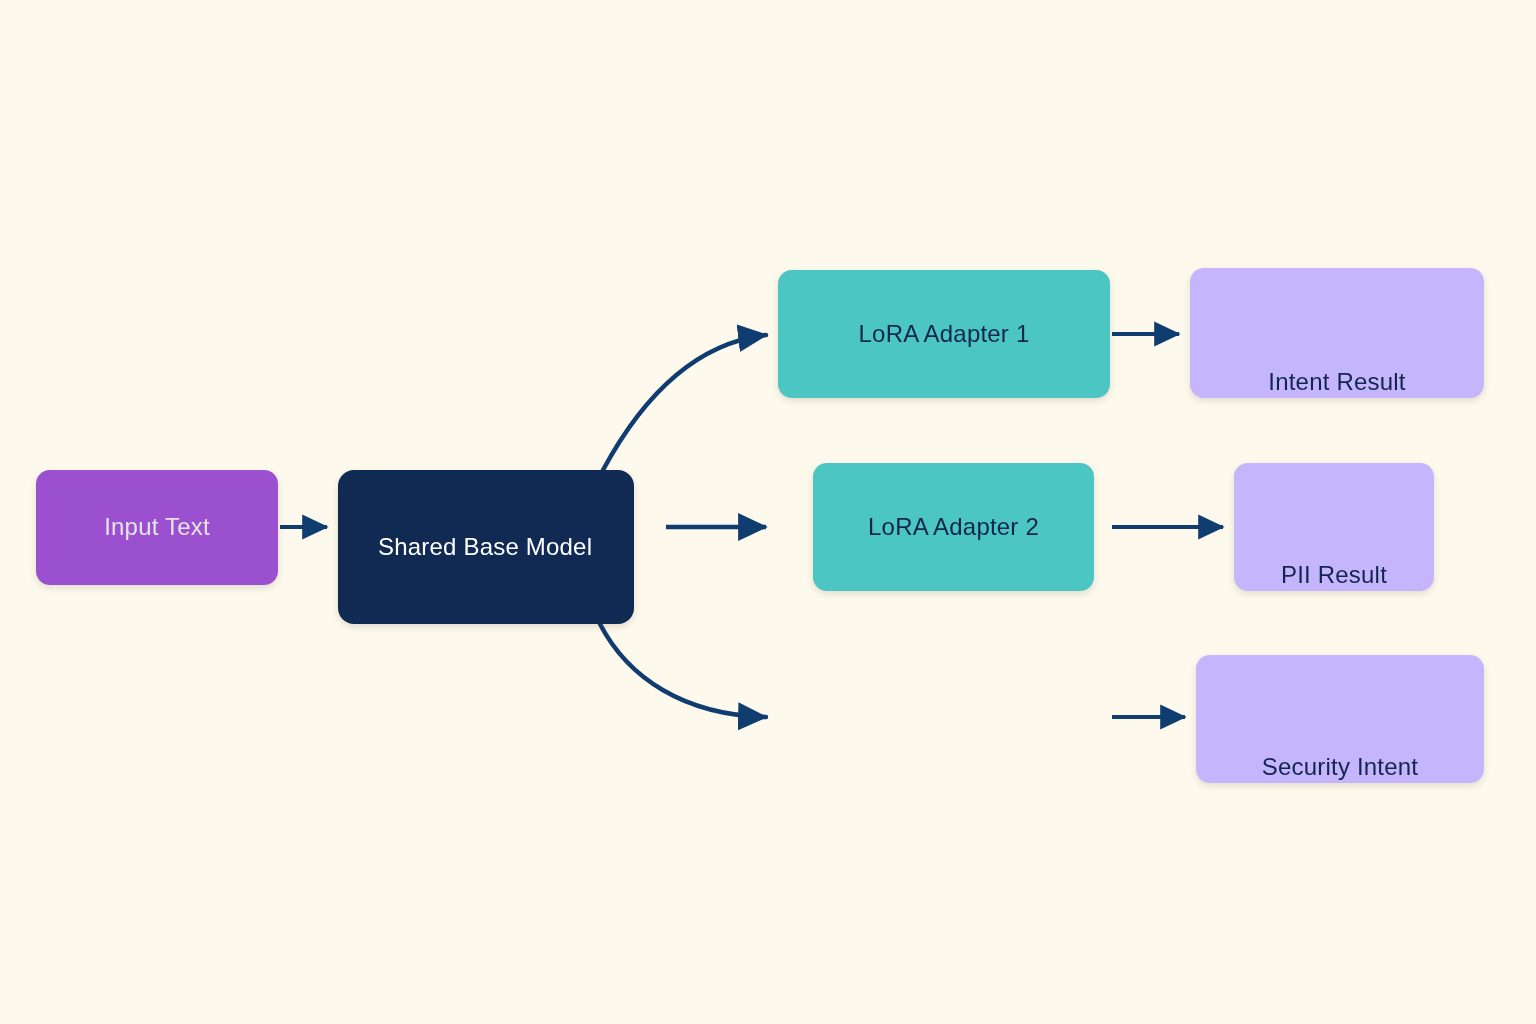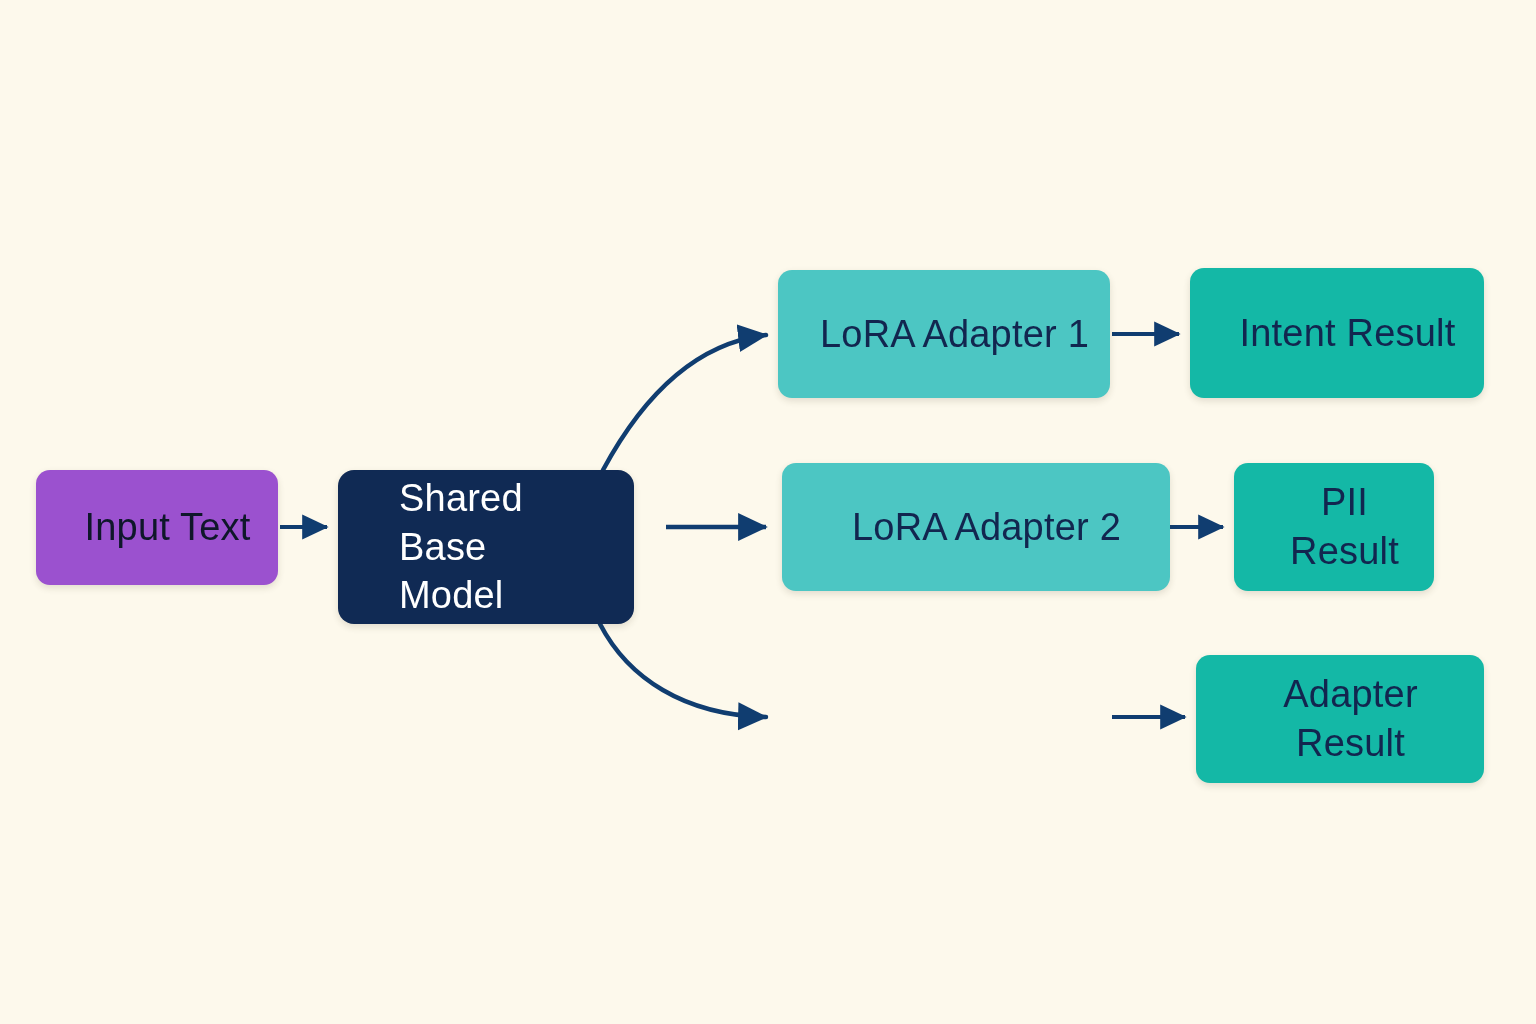--- a/index.html
+++ b/index.html
@@ -18,51 +18,51 @@
   .node {
     position: absolute;
     box-sizing: border-box;
     border-radius: 14px;
     display: flex;
     align-items: center;
     box-shadow: 0 3px 7px rgba(60, 50, 30, 0.14);
   }
   .node .label {
     width: 100%;
-    font-size: 38px;
+    font-size: 24px;
     font-weight: 500;
     letter-spacing: 0.2px;
     line-height: 1.28;
-    margin-left: 21px;
   }
   .node.center .label { text-align: center; padding: 0 18px; }
   .node.leftal .label { text-align: left; padding: 0 40px; }
 
   
   .node.input {
     background: #9b51cf;
   }
-  .node.input .label { color: #0f172a; }
+  .node.input .label { color: #e5e5e5; }
 
   
   .node.base {
     background: #102a54;
     border-radius: 16px;
   }
   .node.base .label { color: #ffffff; }
 
   
   .node.adapter {
     background: #4cc6c3;
   }
   .node.adapter .label { color: #12264f; }
 
   
   .node.result {
-    background: #14b8a6;
+    background: #c4b5fd;
+    align-items: flex-end;
   }
   .node.result .label { color: #12264f; }
 
   #edges {
     position: absolute;
     left: 0;
     top: 0;
     width: 1536px;
     height: 1024px;
     pointer-events: none;
@@ -100,30 +100,30 @@
   </div>
 
   <div class="node base leftal" style="left:338px; top:470px; width:296px; height:154px;">
     <div class="label">Shared Base Model</div>
   </div>
 
   <div class="node adapter center" style="left:778px; top:270px; width:332px; height:128px;">
     <div class="label">LoRA Adapter 1</div>
   </div>
 
-  <div class="node adapter center" style="left:782px; top:463px; width:388px; height:128px;">
+  <div class="node adapter center" style="left:813px; top:463px; width:281px; height:128px;">
     <div class="label">LoRA Adapter 2</div>
   </div>
 
 
   <div class="node result center" style="left:1190px; top:268px; width:294px; height:130px;">
     <div class="label">Intent Result</div>
   </div>
 
   <div class="node result center" style="left:1234px; top:463px; width:200px; height:128px;">
     <div class="label">PII Result</div>
   </div>
 
   <div class="node result center" style="left:1196px; top:655px; width:288px; height:128px;">
-    <div class="label">Adapter Result</div>
+    <div class="label">Security Intent</div>
   </div>
 
 </div>
 
 </body></html>

